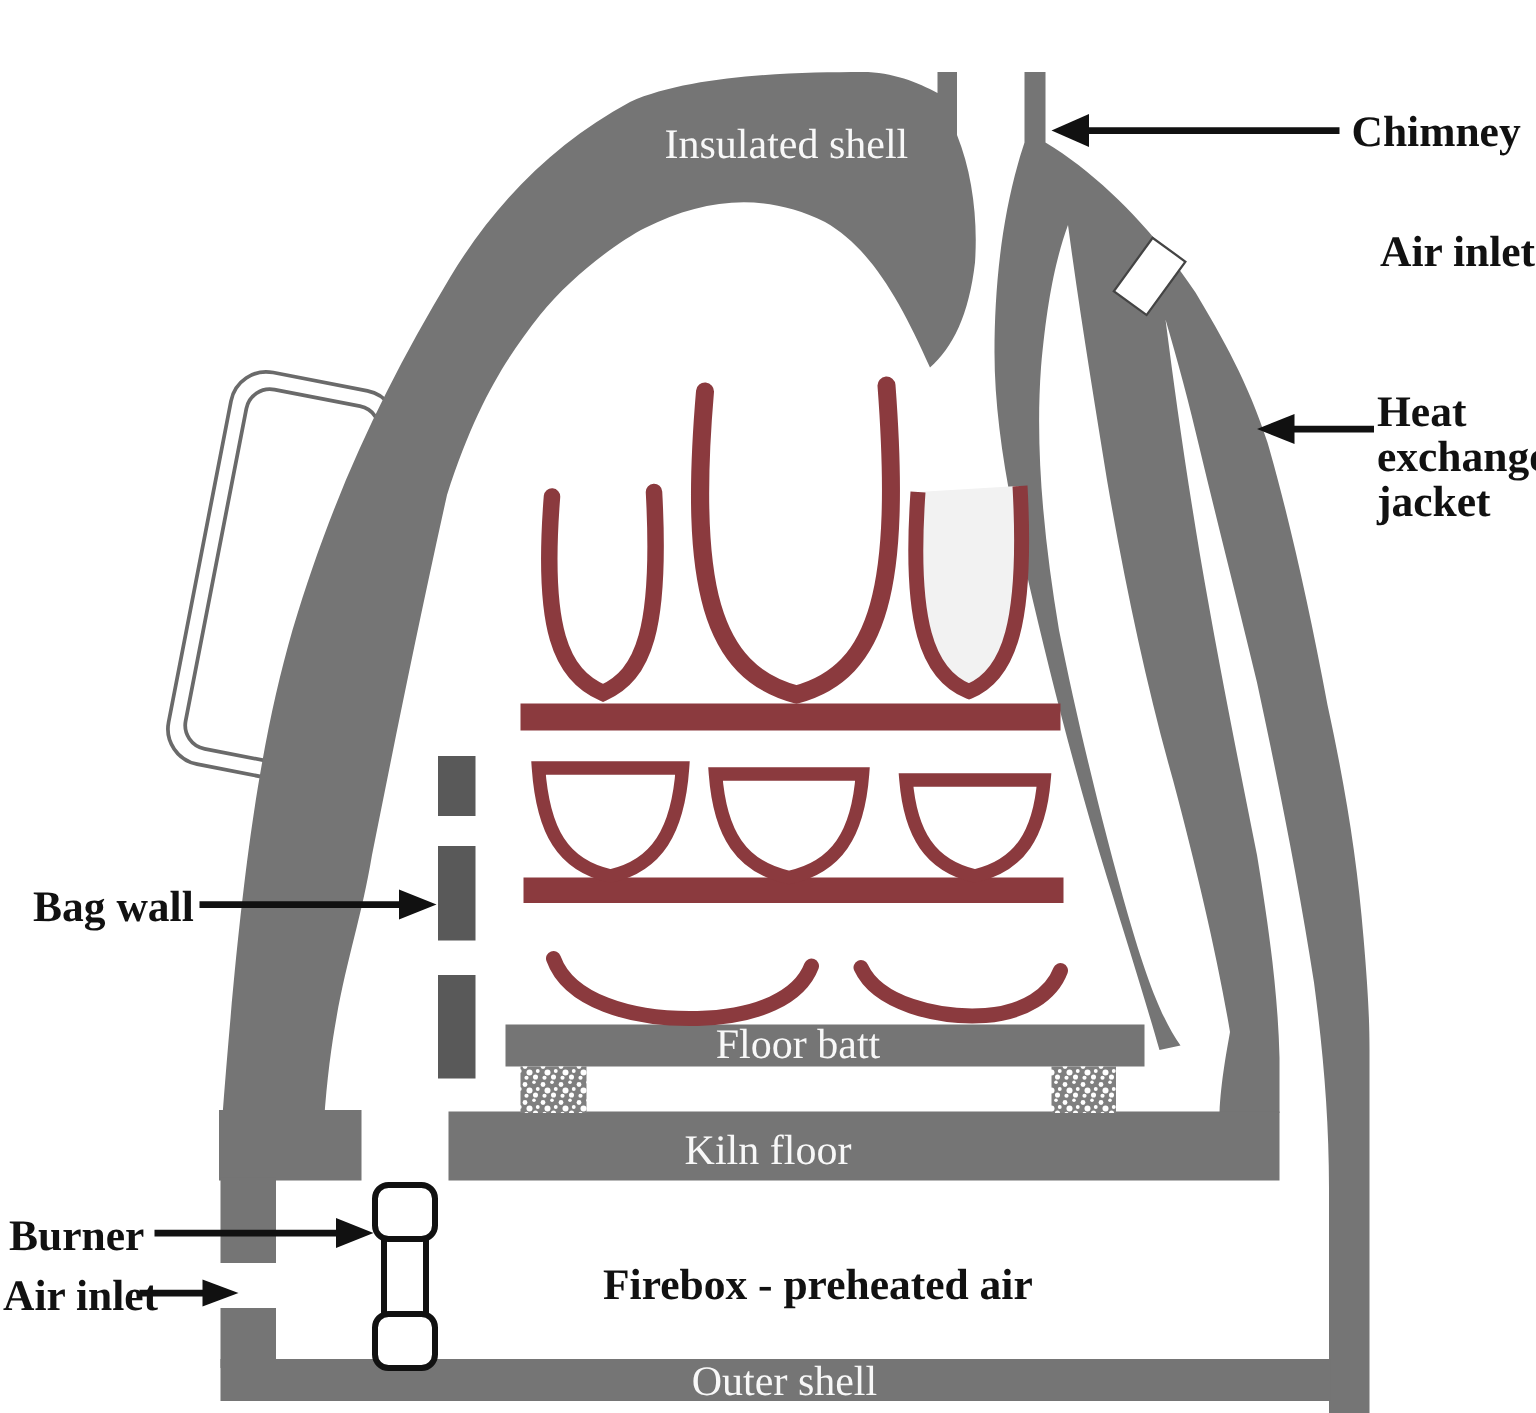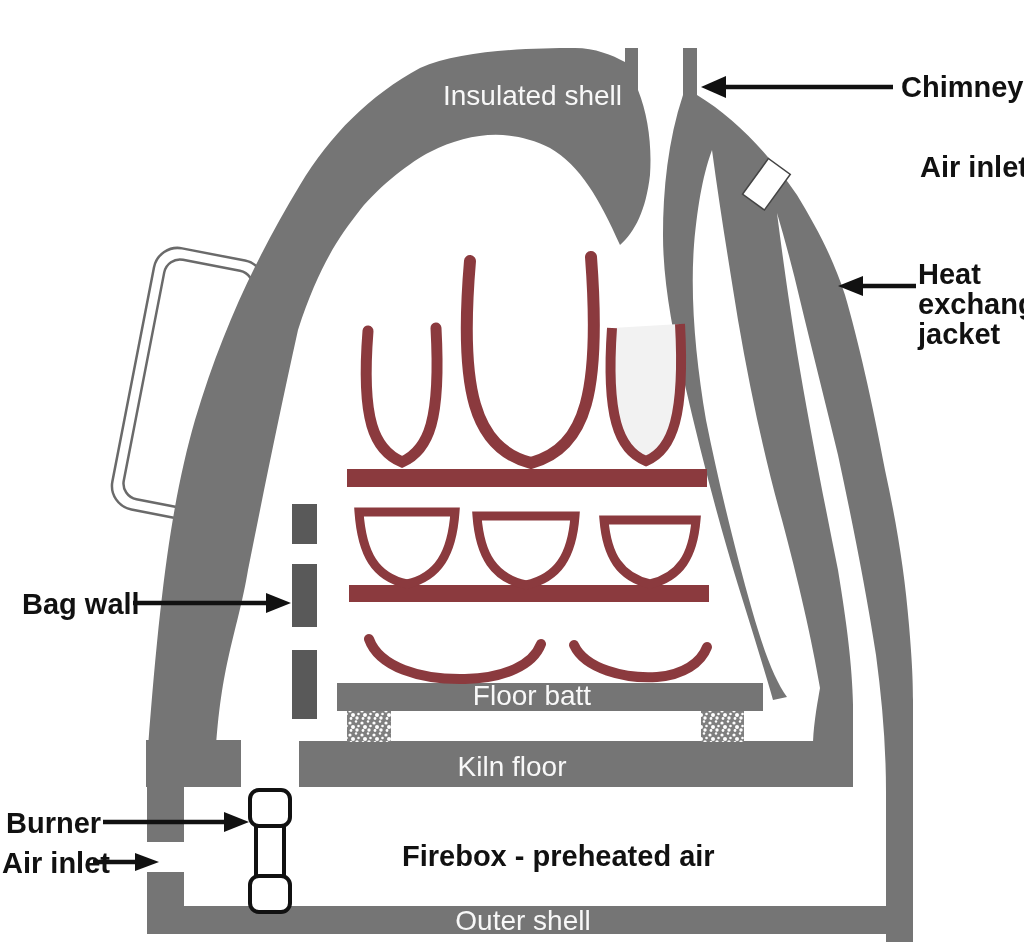--- a/index.html
+++ b/index.html
@@ -1,17 +1,17 @@
 <!DOCTYPE html>
 <html style="--wall-gray: #757575; --bagwall-gray: #595959; --pottery-maroon: #8b3a3e; --vase-light: #f2f2f2; --label-black: #111111; --label-white: #f8f8f8; --door-gray: #6a6a6a; --slot-edge: #444444; --bg: #ffffff;"><head>
 <meta charset="utf-8">
 <style>
   html,body{margin:0;padding:0;background:#ffffff;}
   .stage{position:relative;width:1024px;height:942px;background:var(--bg,#fff);
-         font-family:Liberation Sans, sans-serif;overflow:hidden;}
+         font-family:Liberation Serif, serif;overflow:hidden;}
   svg{display:block;}
   .wall{fill:var(--wall-gray,#757575);}
   .bagwall{fill:var(--bagwall-gray,#595959);}
   .maroon-fill{fill:var(--pottery-maroon,#8b3a3e);}
   .maroon-stroke{fill:none;stroke:var(--pottery-maroon,#8b3a3e);stroke-linecap:round;}
   .maroon-closed{fill:#ffffff;stroke:var(--pottery-maroon,#8b3a3e);}
   .vase-filled{fill:var(--vase-light,#f2f2f2);stroke:var(--pottery-maroon,#8b3a3e);}
   .lbl-black{fill:var(--label-black,#111111);font-weight:600;font-size:29px;}
   .lbl-white{fill:var(--label-white,#f8f8f8);font-weight:400;font-size:28px;}
   .arrow-line{stroke:var(--label-black,#111111);stroke-width:4.5;}

